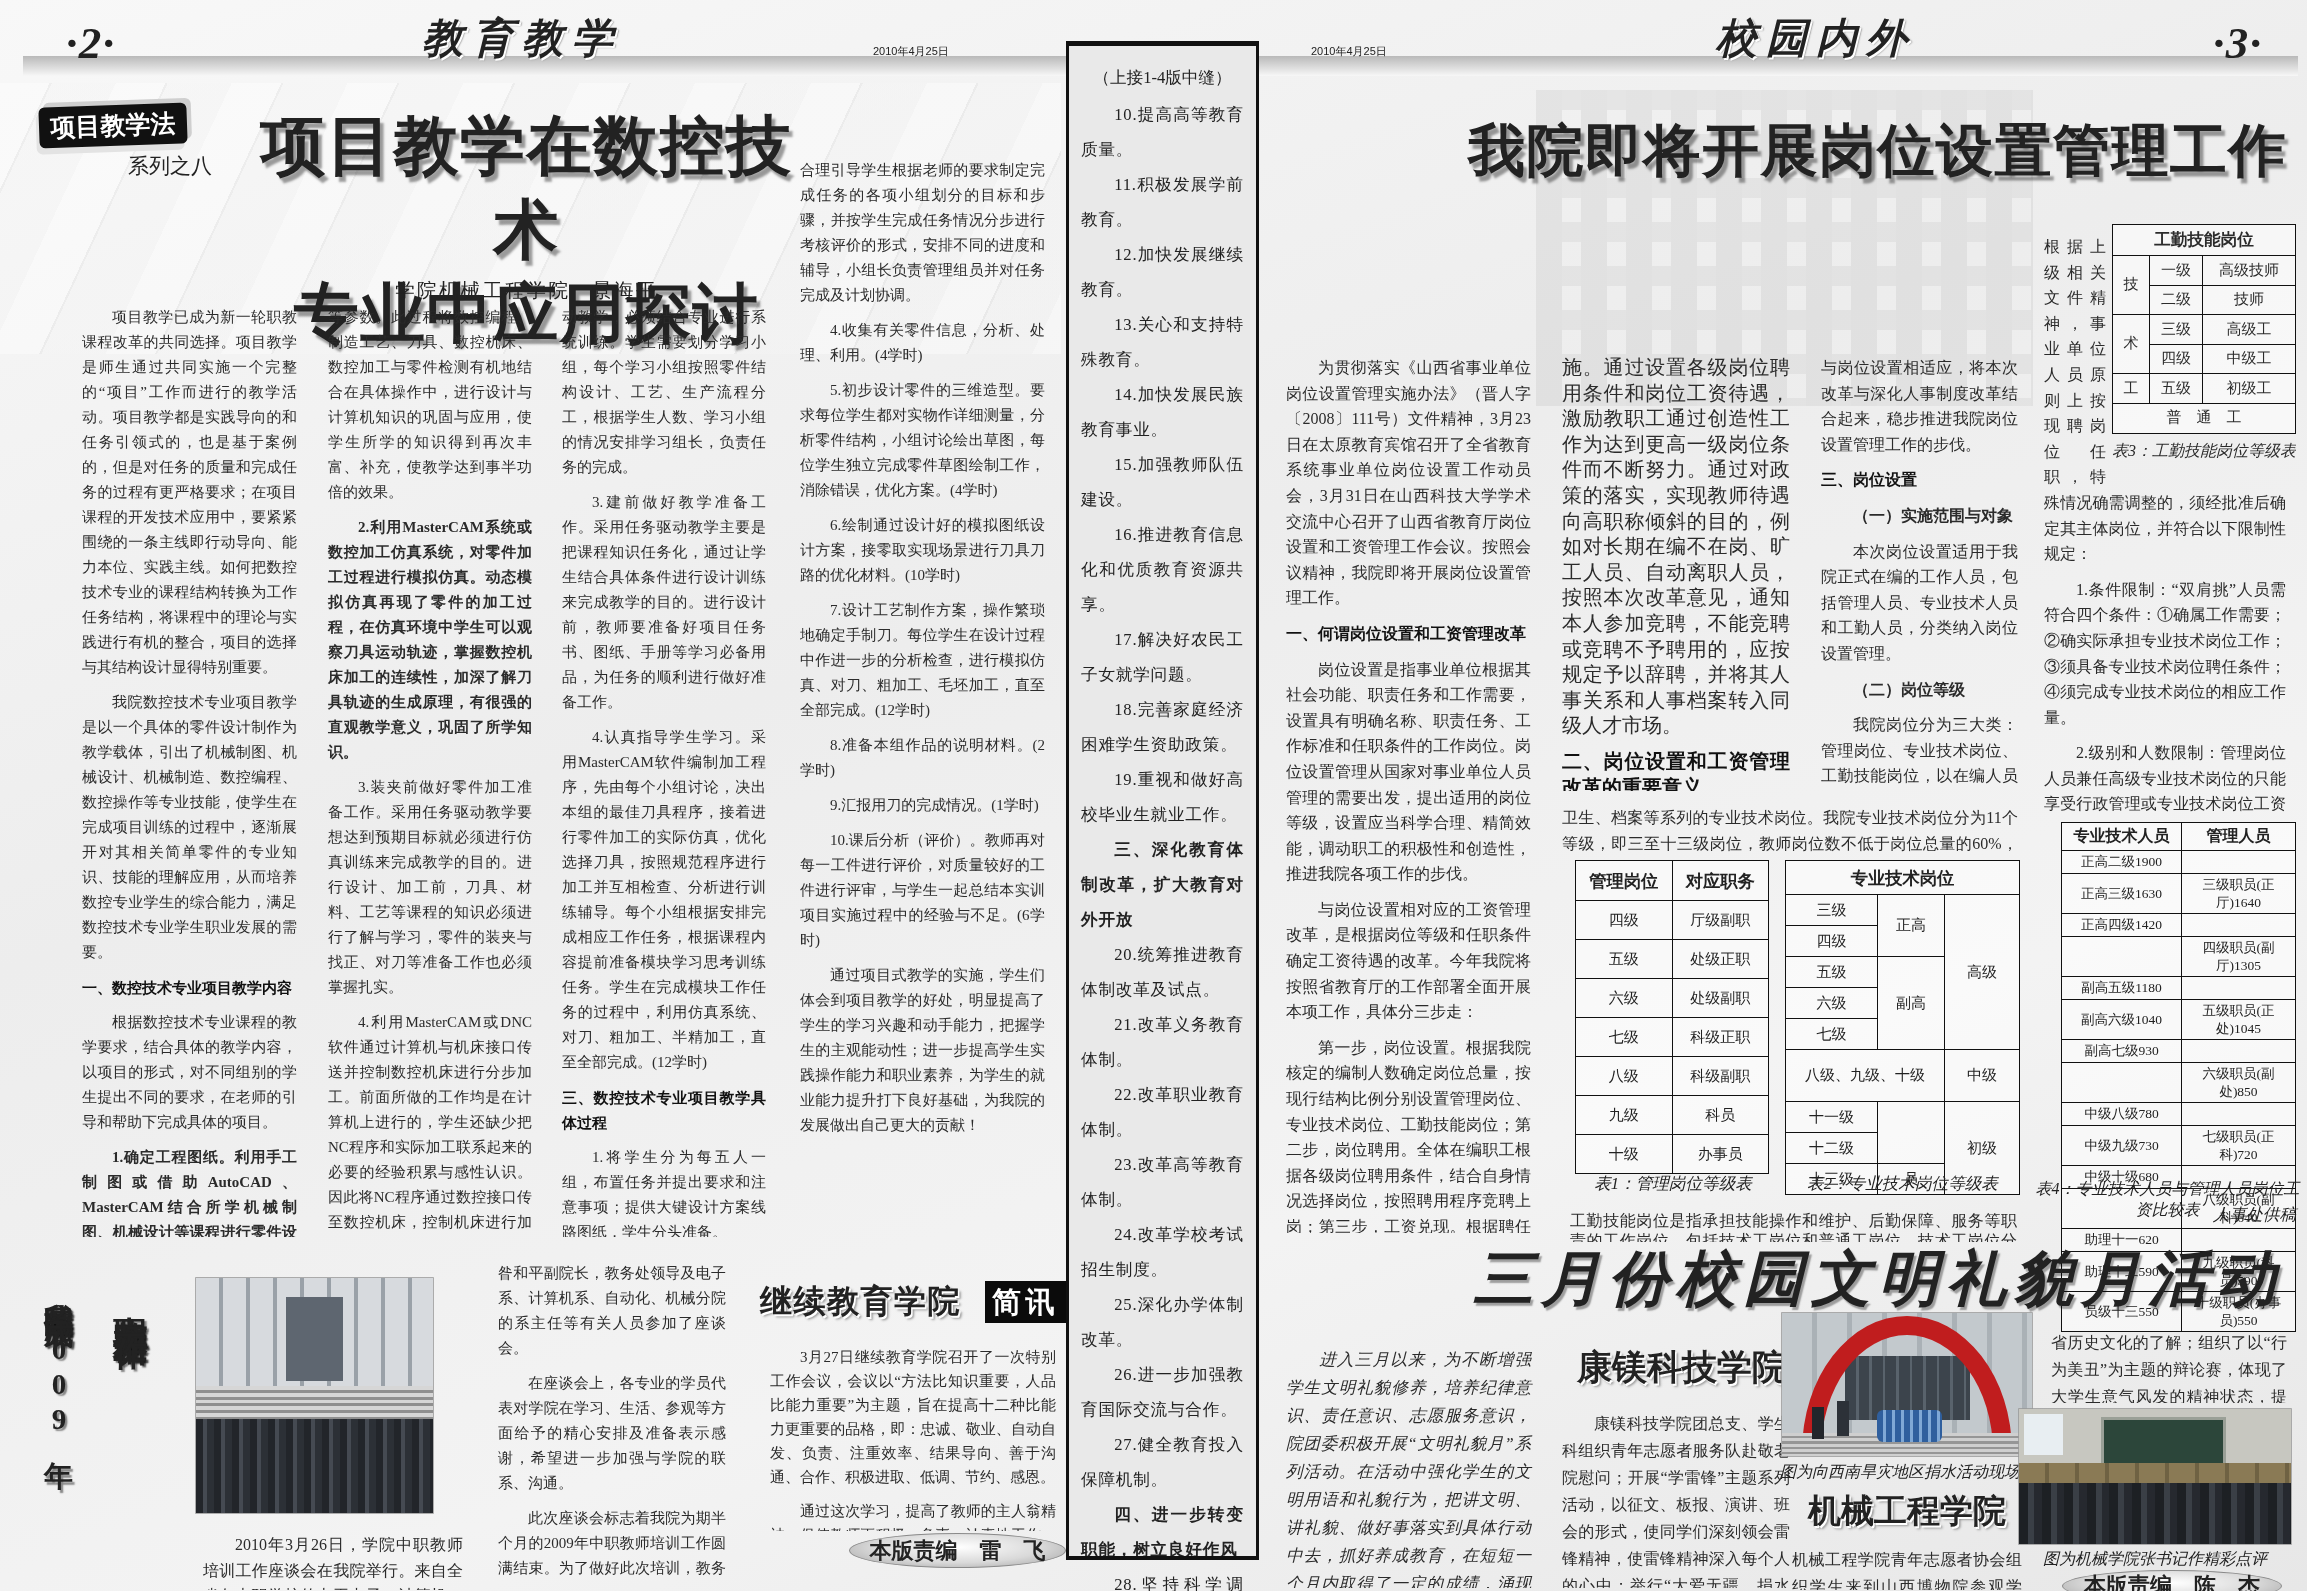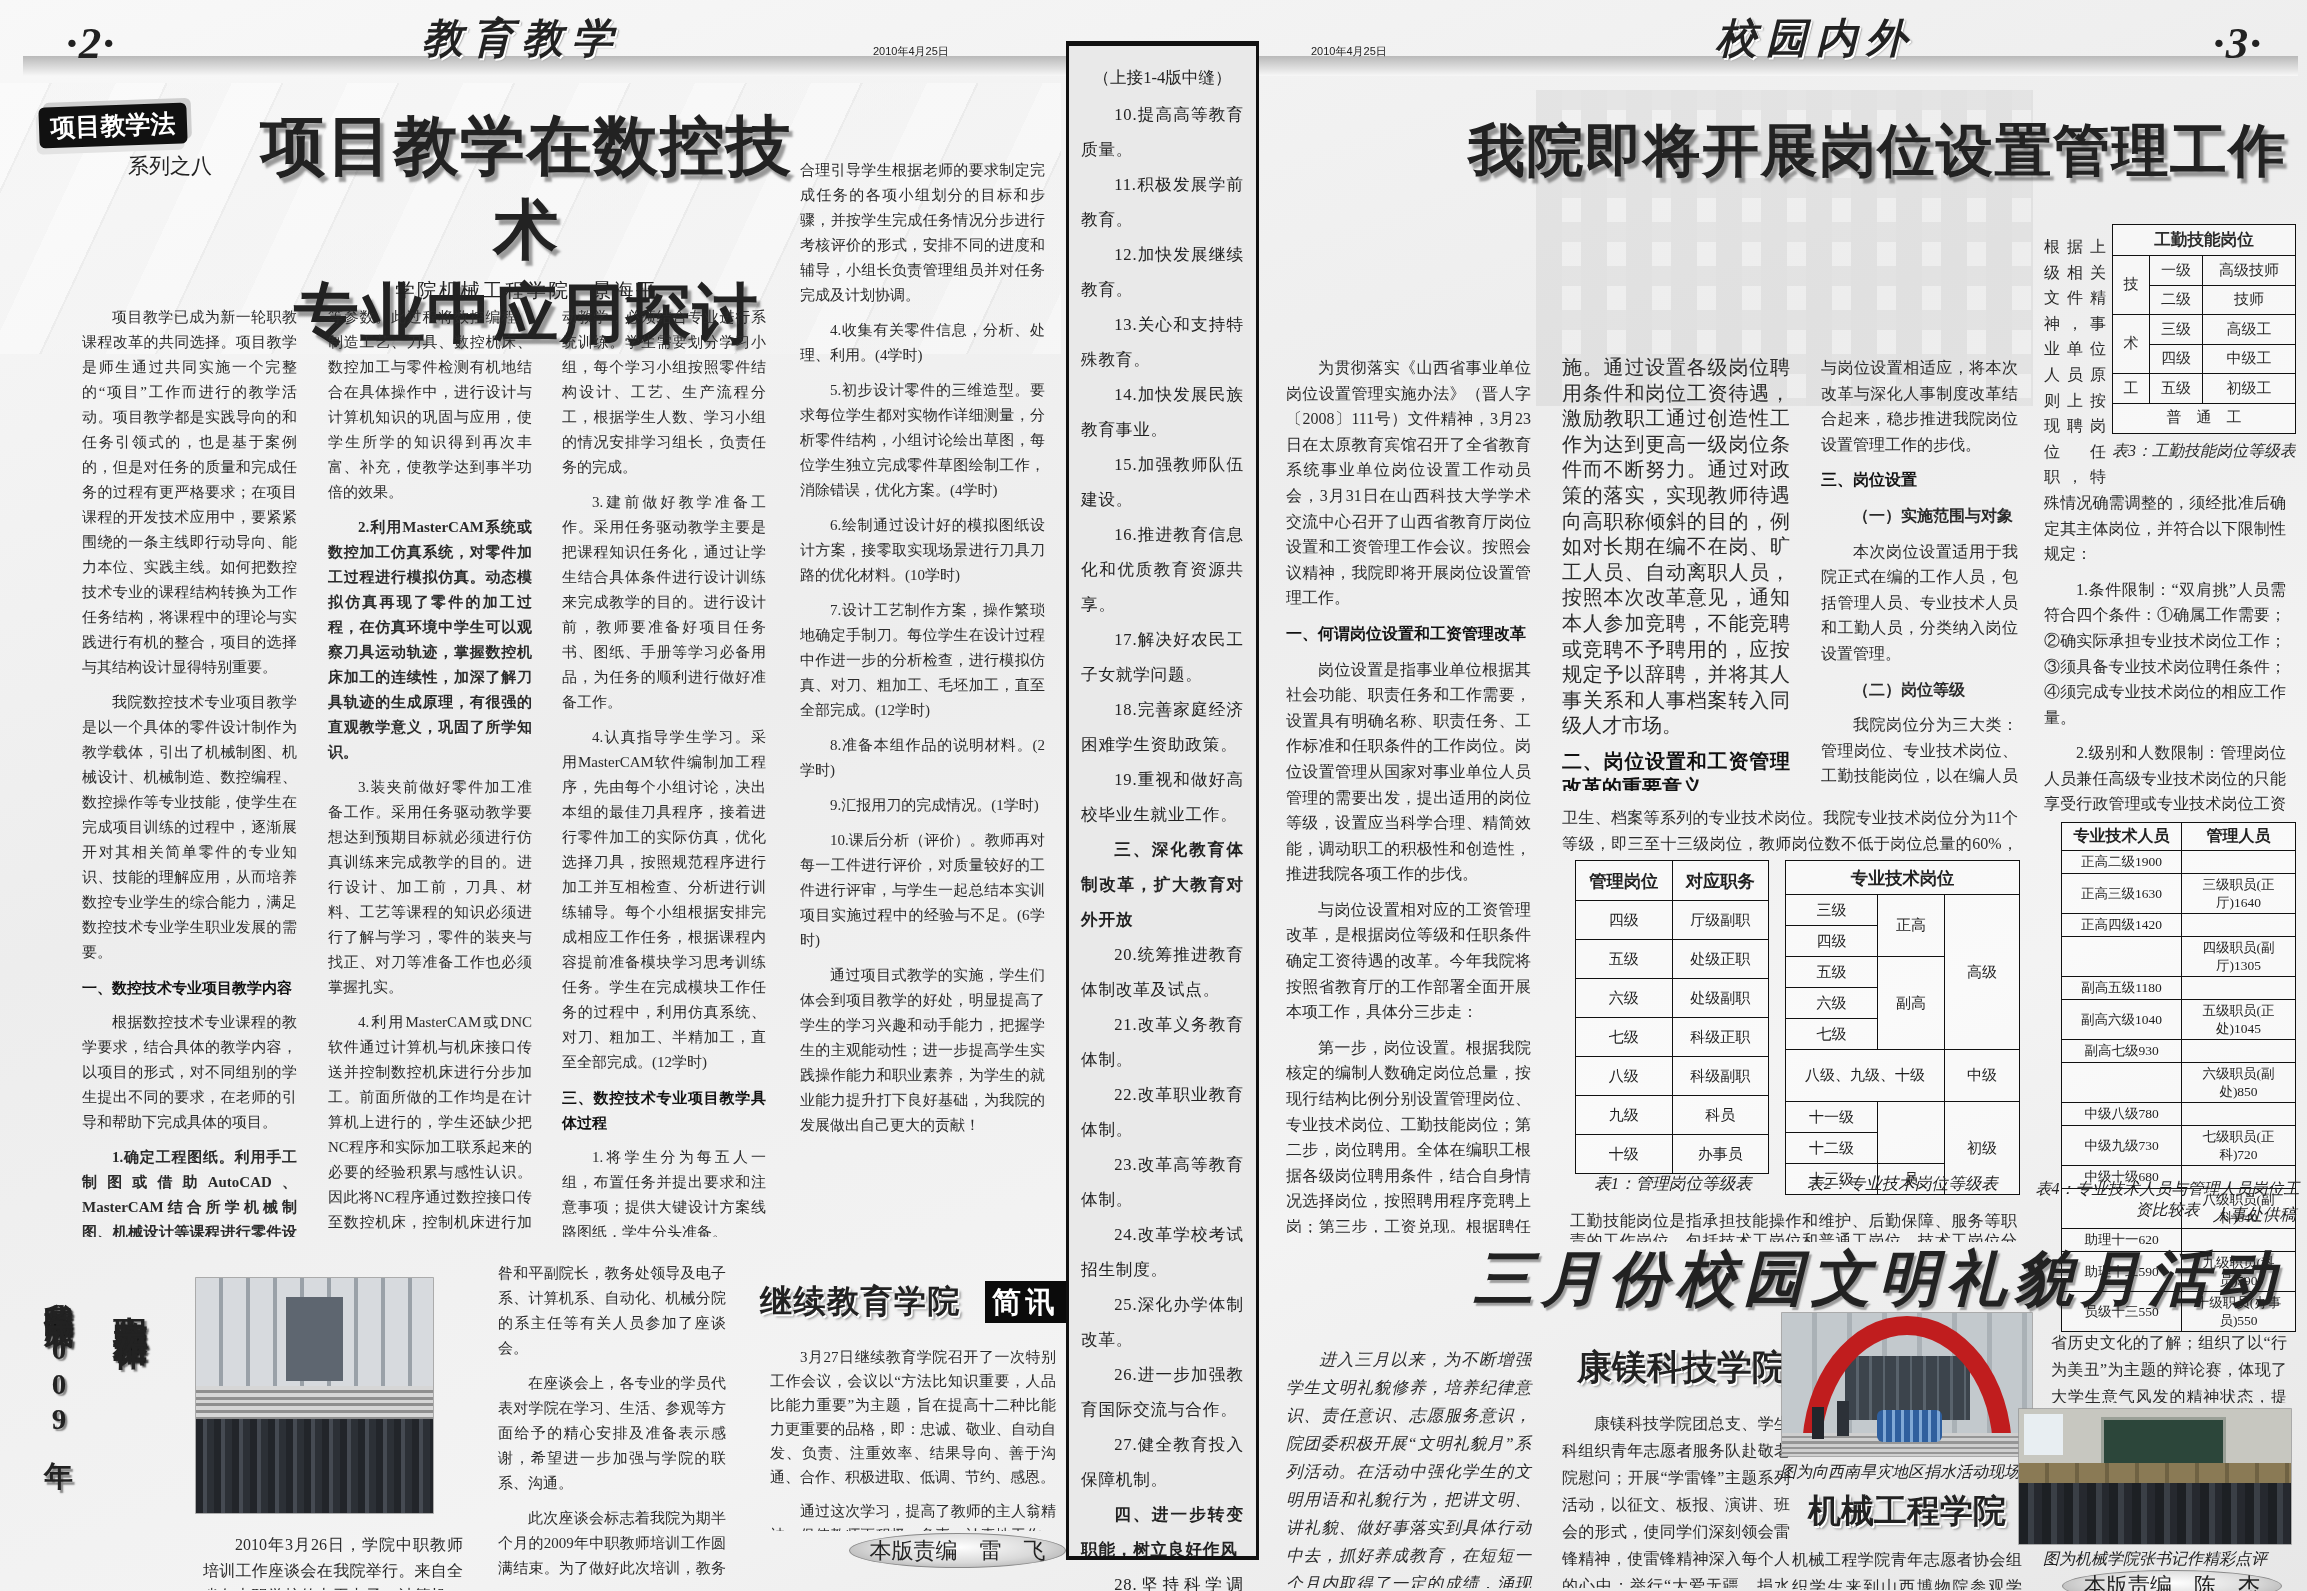--- a/index.html
+++ b/index.html
@@ -53,21 +53,21 @@
   .pcap{position:absolute;font-size:16px;font-style:italic;text-align:center;}
   
   .vert{position:absolute;writing-mode:vertical-rl;text-orientation:upright;font-weight:900;
         text-shadow:2.3px 2.3px 1.5px rgba(0,0,0,.45);letter-spacing:3px;}
   .briefs-title{font-size:32px;font-weight:900;font-family:"Liberation Sans",sans-serif;
         text-shadow:1.5px 1.5px 0 #fff,3px 3px 2.3px #9a9a9a;letter-spacing:1.5px;}
   .briefs-tag{background:#0b0b0b;color:#fff;font-weight:900;font-size:29px;line-height:42px;
         width:81px;text-align:center;font-family:"Liberation Sans",sans-serif;letter-spacing:4.5px;}
   .oval{position:absolute;border-radius:50%;background:radial-gradient(ellipse at 50% 40%,#ffffff 0%,#d9d9d9 55%,#9f9f9f 100%);
         border:0.8px solid #8a8a8a;text-align:center;font-family:"Liberation Sans",sans-serif;
-        font-weight:normal;font-size:22px;}
+        font-weight:bold;font-size:22px;}
   .cult-hl{position:absolute;left:1453px;top:1239px;width:851px;text-align:center;font-weight:900;
         font-style:italic;font-size:60px;letter-spacing:7.5px;text-shadow:2.3px 3px 1.5px rgba(0,0,0,.35);}
   .subhead{position:absolute;font-family:"Liberation Sans",sans-serif;font-weight:900;text-align:center;
         text-shadow:1.5px 1.5px 0 #fff,3px 3px 2.3px #999;}
 </style>
 </head>
 <body>
 
 <div id="paper">
   <div class="sheen"></div>

